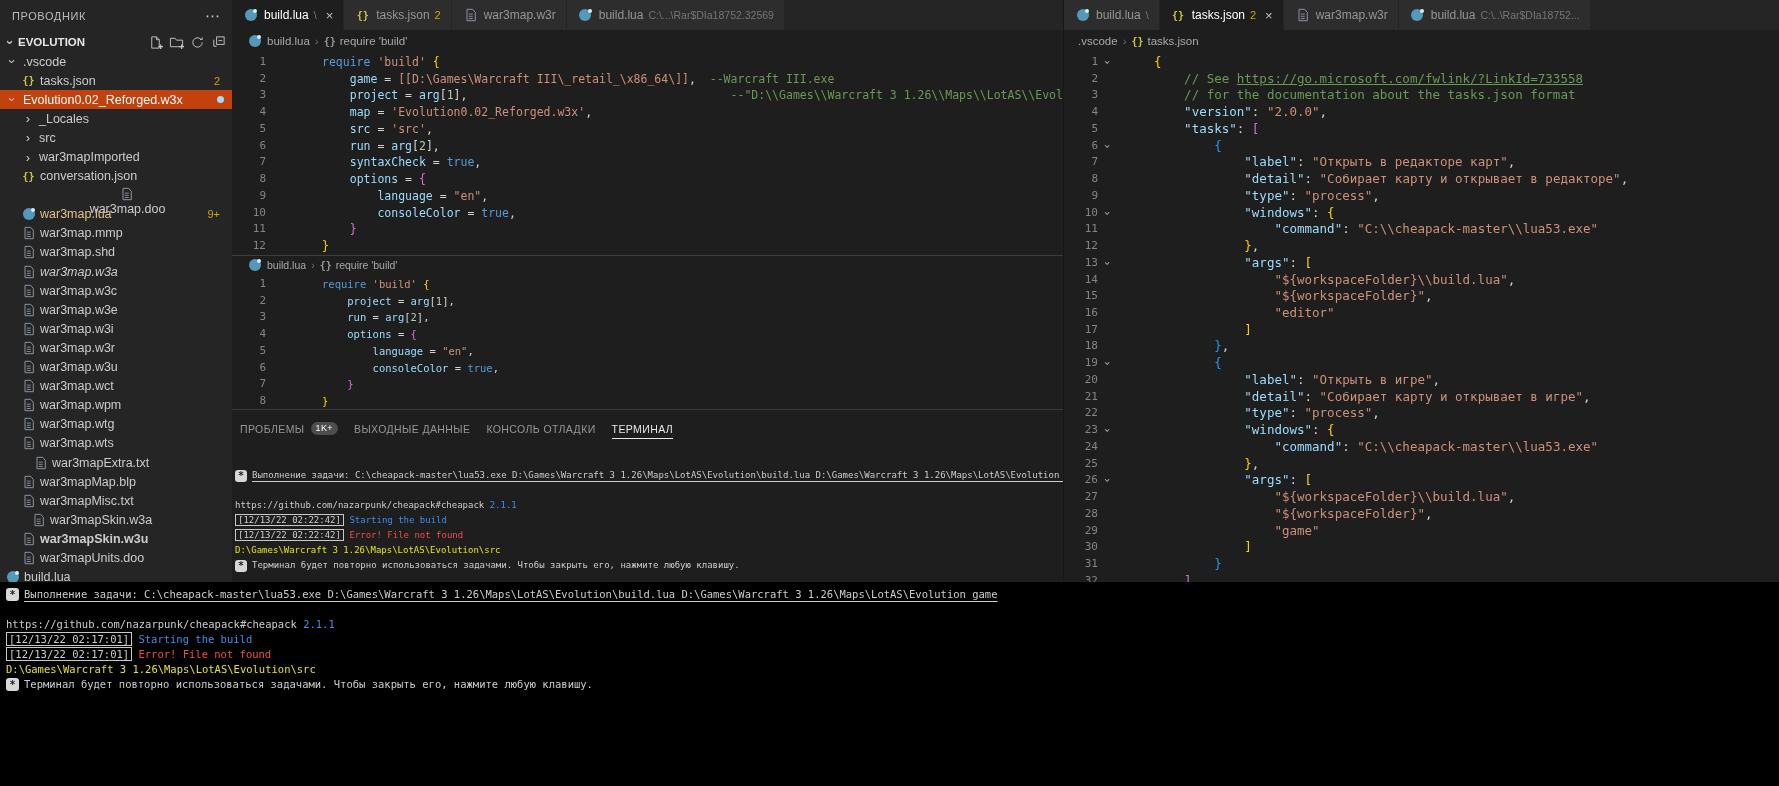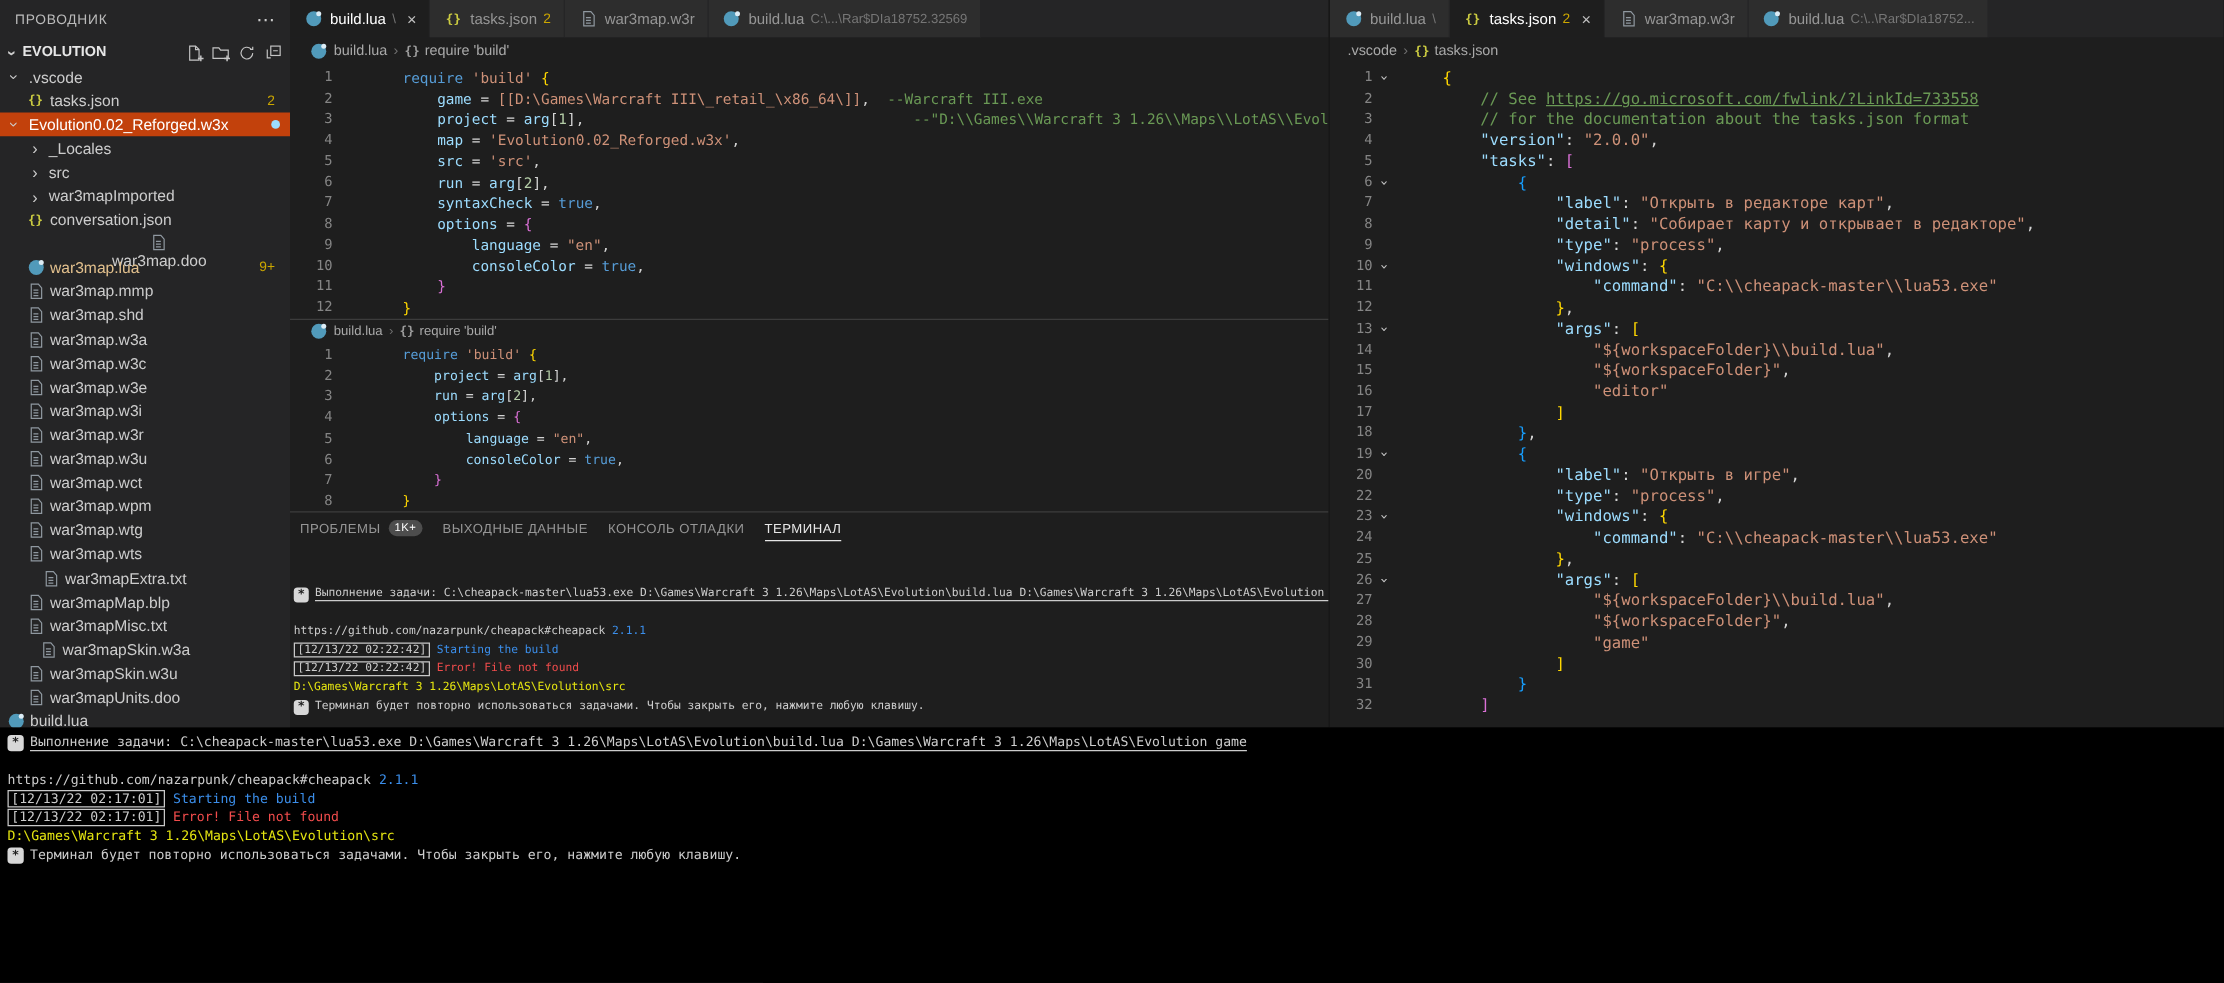--- a/index.html
+++ b/index.html
@@ -62,21 +62,21 @@
   #ed-split { font-size:10.5px; padding-top:2px; height:136px; border-bottom:1px solid #3c3c3c; }
   #ed-right { font-size:12.5px; padding-top:2px; height:530px; }
 
   .t-kw{color:#569cd6} .t-str{color:#ce9178} .t-com{color:#6a9955}
   .t-comu{color:#6a9955; text-decoration:underline}
   .t-prop{color:#9cdcfe} .t-num{color:#b5cea8} .t-pl{color:#d4d4d4}
   .t-b1{color:#ffd700} .t-b2{color:#da70d6} .t-b3{color:#179fff}
 
   
   .panel { height:172px; }
-  .panel-tabs { height:34px; display:flex; align-items:center; gap:16px; padding:0 8px 5px 8px; }
+  .panel-tabs { height:34px; display:flex; align-items:flex-end; gap:16px; padding:0 8px 5px 8px; }
   .ptab { font-size:10.5px; letter-spacing:.4px; color:#969696; display:flex; align-items:center; gap:6px; padding-bottom:3px; border-bottom:1px solid transparent; cursor:pointer; text-transform:uppercase; }
   .ptab.active { color:#e7e7e7; border-bottom-color:#e7e7e7; }
   .pbadge { background:#4d4d4d; color:#fff; border-radius:8px; padding:0 5px; font-size:9px; line-height:13px; }
 
   .term { font-family:"DejaVu Sans Mono", monospace; font-size:9px; line-height:15px; color:#ccc; padding:24px 0 0 3px; overflow:hidden; }
   .trmrow { height:15px; display:flex; align-items:center; white-space:pre; }
   .task-badge { display:inline-flex; width:12px; height:12px; background:#d7d7d7; color:#1e1e1e; border-radius:3px; align-items:center; justify-content:center; font-size:10px; font-weight:bold; margin-right:5px; flex:none; }
   .tt-u { text-decoration:underline; text-underline-offset:3px; }
   .tt-pl{color:#cccccc} .tt-blue{color:#3b8eea} .tt-red{color:#f14c4c} .tt-yel{color:#e5e510}
   .tt-ts { border:1px solid #c8c8c8; padding:0 2px; }
@@ -184,21 +184,21 @@
         </div>
         <div class="trow" style="padding-left: 20px;">
           <span class="fi">
             <svg width="13" height="14" viewBox="0 0 14 16" fill="none" stroke="#8f98a0" stroke-width="1.1">
               <path d="M3 1.5h6.5L12.5 5v9.5H3z"></path>
               <path d="M5 7h4.5M5 9.5h4.5M5 12h4.5" stroke-width="1"></path>
             </svg>
           </span>
           <span class="tlabel">war3map.shd</span>
         </div>
-        <div class="trow" style="padding-left: 20px;">
+        <div class="trow" style="padding-left: 20px; font-style: italic;">
           <span class="fi">
             <svg width="13" height="14" viewBox="0 0 14 16" fill="none" stroke="#8f98a0" stroke-width="1.1">
               <path d="M3 1.5h6.5L12.5 5v9.5H3z"></path>
               <path d="M5 7h4.5M5 9.5h4.5M5 12h4.5" stroke-width="1"></path>
             </svg>
           </span>
           <span class="tlabel">war3map.w3a</span>
         </div>
         <div class="trow" style="padding-left: 20px;">
           <span class="fi">
@@ -310,21 +310,21 @@
         </div>
         <div class="trow" style="padding-left: 30px;">
           <span class="fi">
             <svg width="13" height="14" viewBox="0 0 14 16" fill="none" stroke="#8f98a0" stroke-width="1.1">
               <path d="M3 1.5h6.5L12.5 5v9.5H3z"></path>
               <path d="M5 7h4.5M5 9.5h4.5M5 12h4.5" stroke-width="1"></path>
             </svg>
           </span>
           <span class="tlabel">war3mapSkin.w3a</span>
         </div>
-        <div class="trow" style="padding-left: 20px;">
+        <div class="trow" style="padding-left: 20px; font-weight: bold;">
           <span class="fi">
             <svg width="13" height="14" viewBox="0 0 14 16" fill="none" stroke="#8f98a0" stroke-width="1.1">
               <path d="M3 1.5h6.5L12.5 5v9.5H3z"></path>
               <path d="M5 7h4.5M5 9.5h4.5M5 12h4.5" stroke-width="1"></path>
             </svg>
           </span>
           <span class="tlabel">war3mapSkin.w3u</span>
         </div>
         <div class="trow" style="padding-left: 20px;">
           <span class="fi">
@@ -659,20 +659,25 @@
           <span class="ln">19</span>
           <span class="fold vis">›</span>
           <span class="ct"><span class="t-pl">        </span><span class="t-b3">{</span></span>
         </div>
         <div class="cl">
           <span class="ln">20</span>
           <span class="fold"></span>
           <span class="ct"><span class="t-pl">            </span><span class="t-prop">"label"</span><span class="t-pl">: </span><span class="t-str">"Открыть в игре"</span><span class="t-pl">,</span></span>
         </div>
         <div class="cl">
+          <span class="ln">21</span>
+          <span class="fold"></span>
+          <span class="ct"><span class="t-pl">            </span><span class="t-prop">"detail"</span><span class="t-pl">: </span><span class="t-str">"Собирает карту и открывает в игре"</span><span class="t-pl">,</span></span>
+        </div>
+        <div class="cl">
           <span class="ln">22</span>
           <span class="fold"></span>
           <span class="ct"><span class="t-pl">            </span><span class="t-prop">"type"</span><span class="t-pl">: </span><span class="t-str">"process"</span><span class="t-pl">,</span></span>
         </div>
         <div class="cl">
           <span class="ln">23</span>
           <span class="fold vis">›</span>
           <span class="ct"><span class="t-pl">            </span><span class="t-prop">"windows"</span><span class="t-pl">: </span><span class="t-b1">{</span></span>
         </div>
         <div class="cl">

